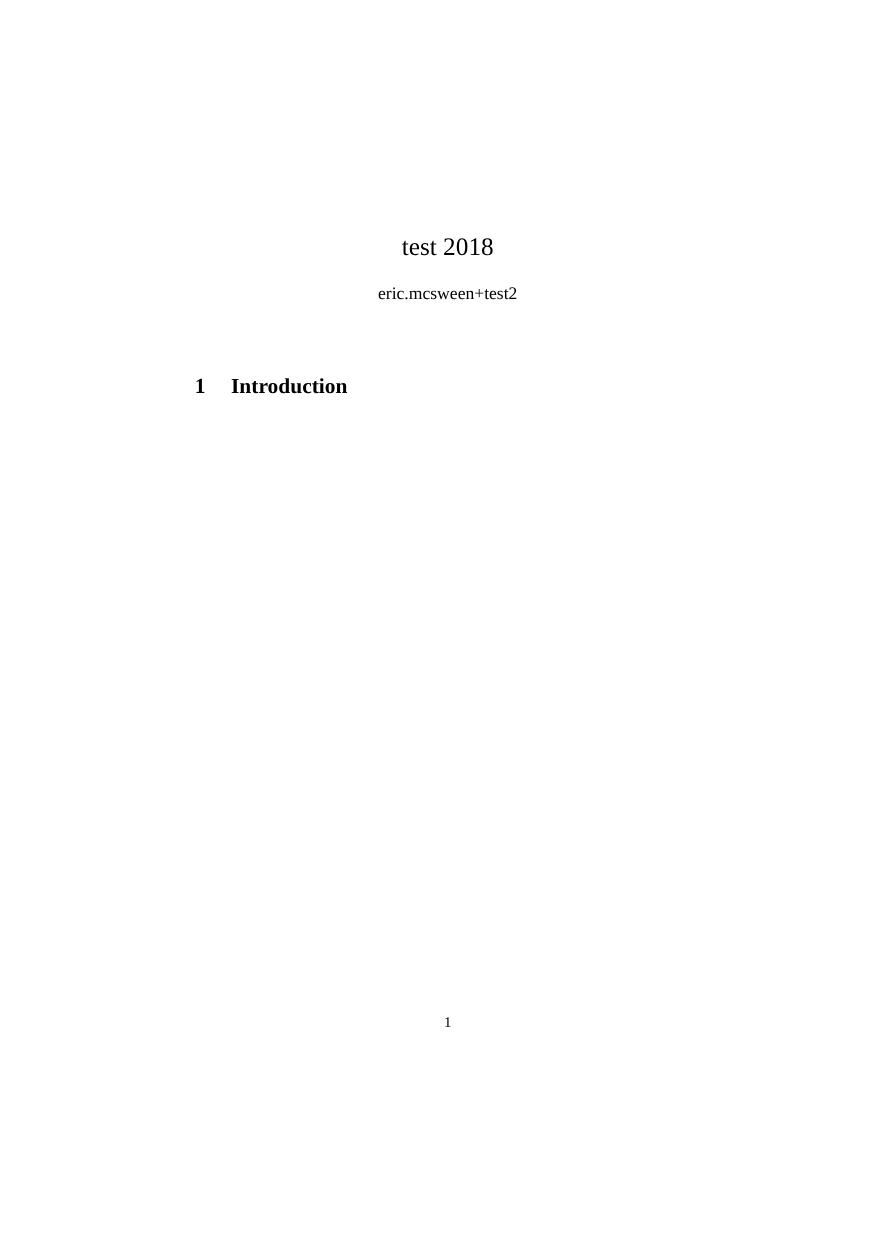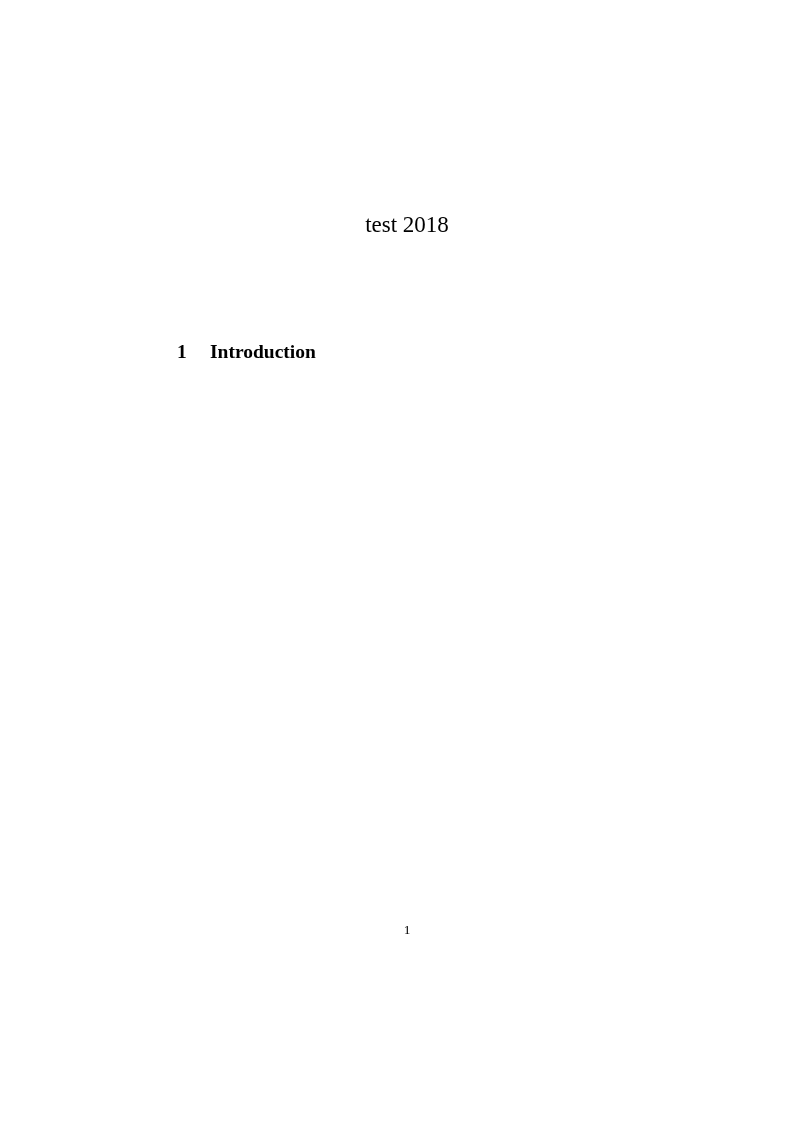--- a/index.html
+++ b/index.html
@@ -59,20 +59,21 @@
     line-height: 1.2;
   }
 </style>
 </head>
 <body>
 
 <div class="page">
 
   <div class="textblock doc-title">test 2018</div>
 
+  <div class="textblock doc-author">eric.mcsween+test2</div>
 
 
   <div class="textblock section-heading">
     <span class="section-number">1</span>
     <span class="section-title">Introduction</span>
   </div>
 
   <div class="textblock page-number">1</div>
 
 </div>

